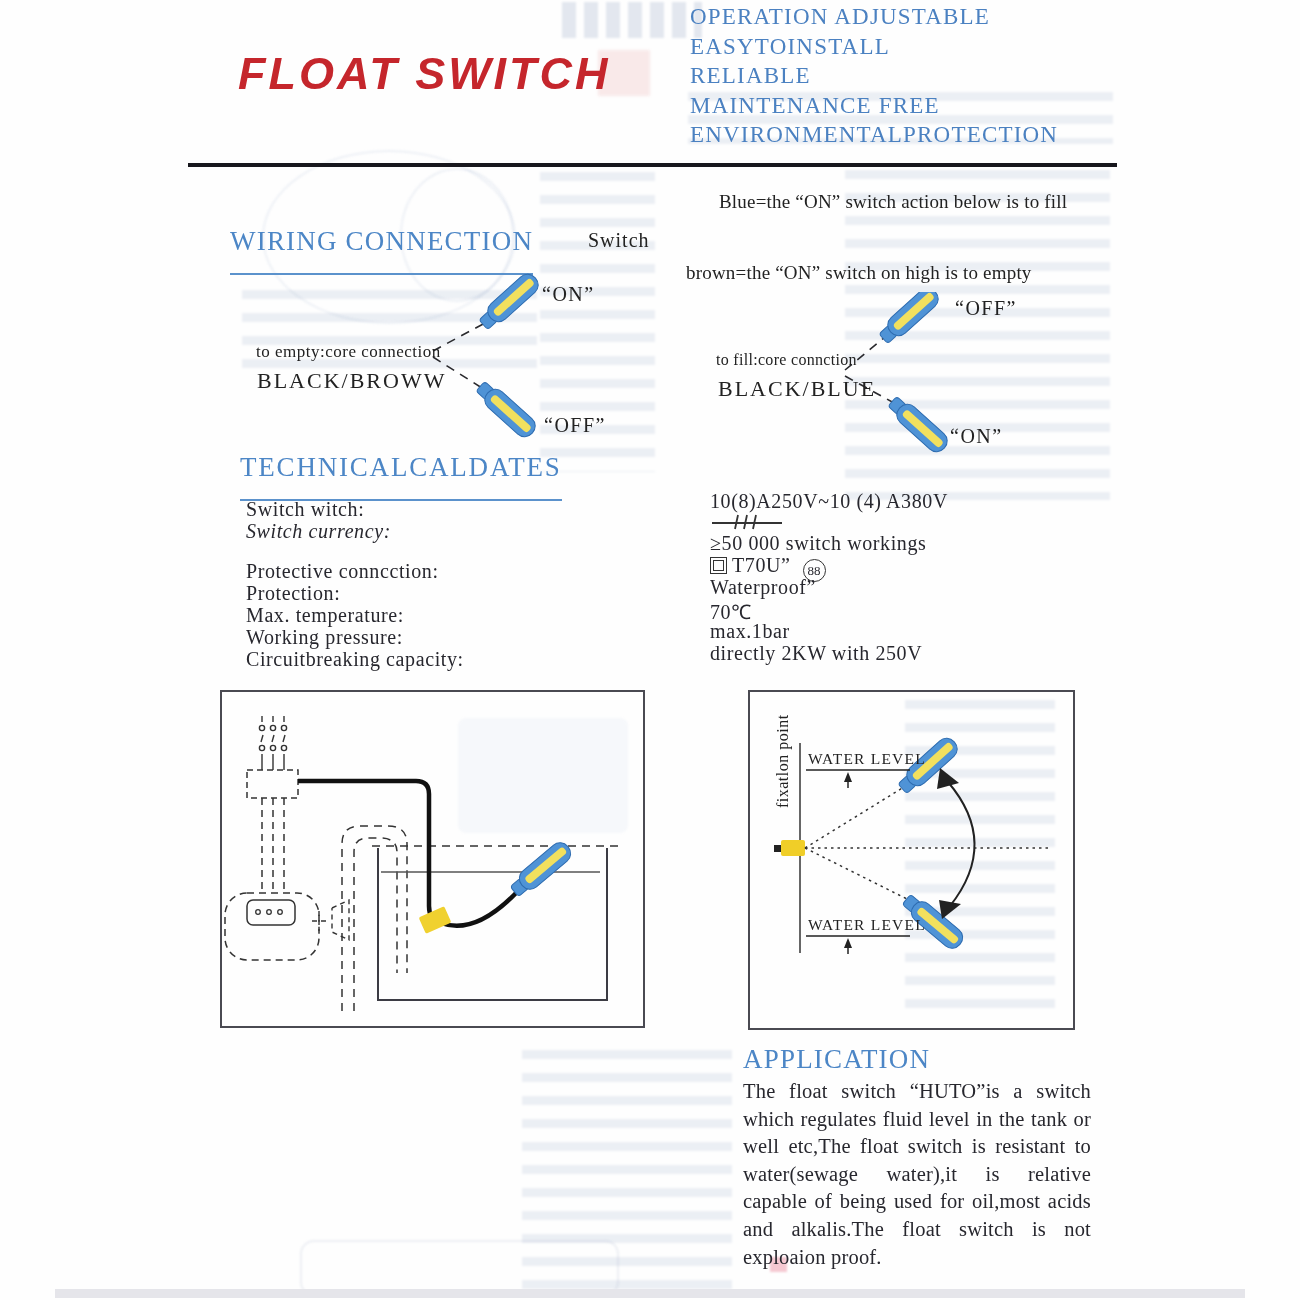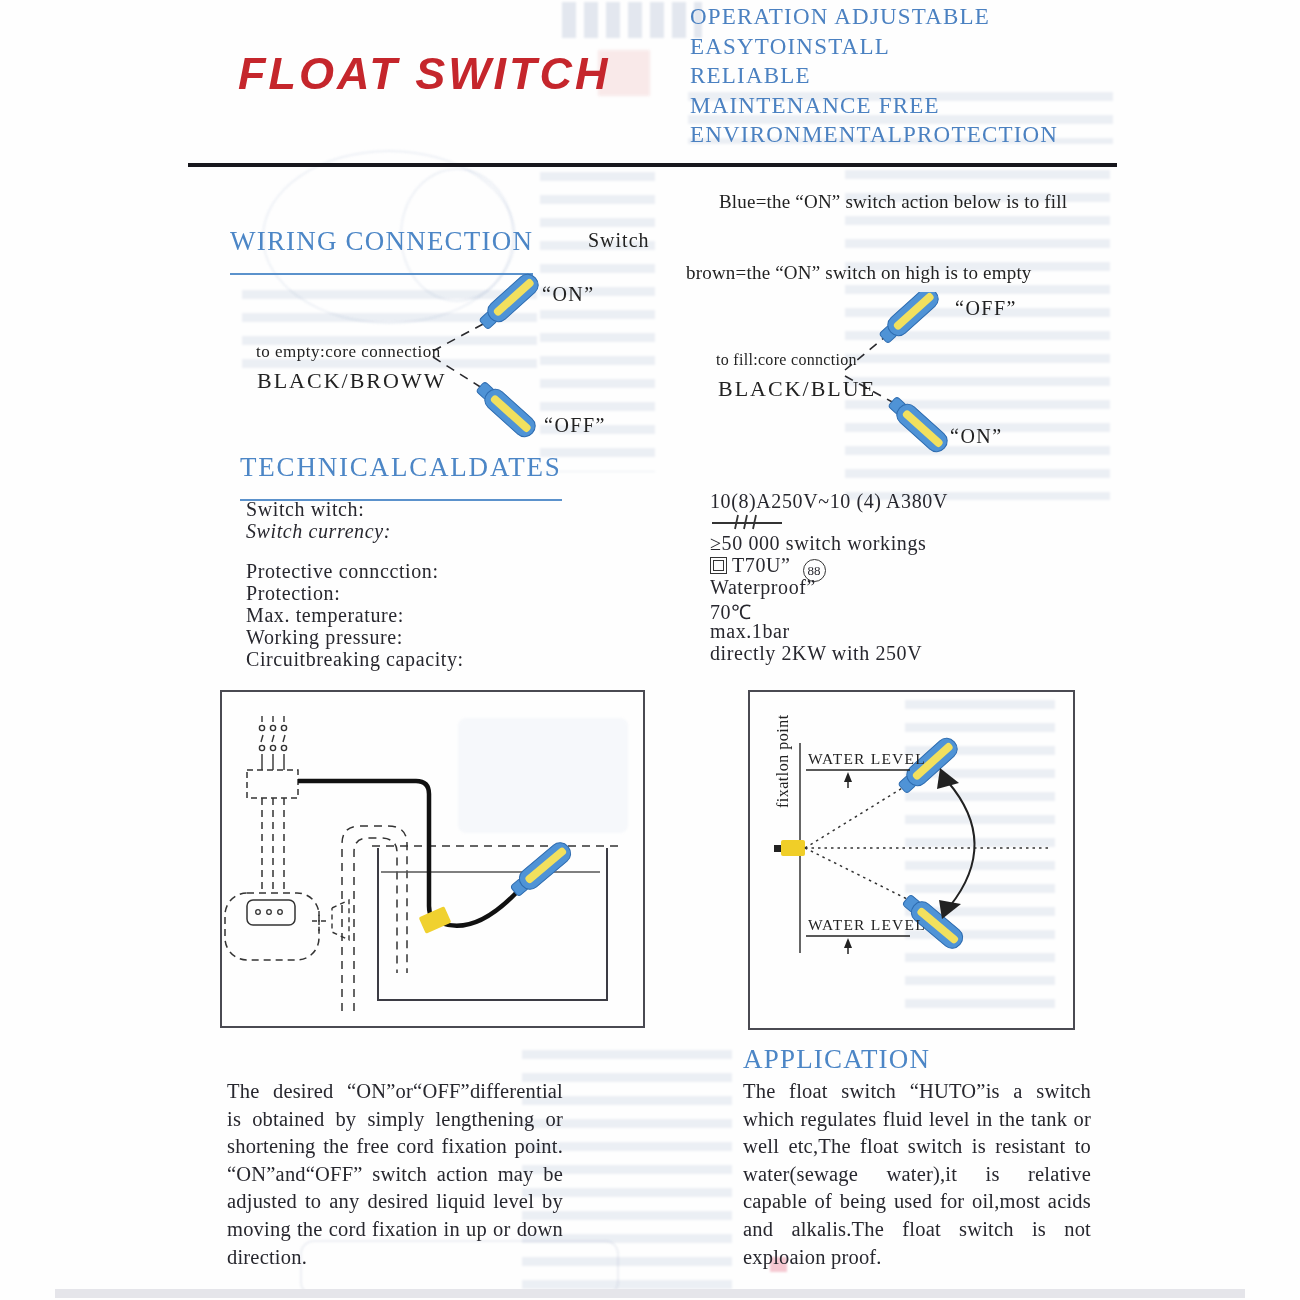--- a/index.html
+++ b/index.html
@@ -218,19 +218,18 @@
     <line x1="58" y1="80" x2="162" y2="80" stroke="#222" stroke-width="1.3"></line>
     <line x1="100" y1="98" x2="100" y2="86" stroke="#222" stroke-width="1.5"></line>
     <polygon points="100,82 96,92 104,92" fill="#222"></polygon>
 
     <text x="60" y="240" font-size="15.5" letter-spacing="1.2" fill="#222">WATER LEVEL</text>
     <line x1="58" y1="246" x2="162" y2="246" stroke="#222" stroke-width="1.3"></line>
     <line x1="100" y1="264" x2="100" y2="252" stroke="#222" stroke-width="1.5"></line>
     <polygon points="100,248 96,258 104,258" fill="#222"></polygon>
   </svg>
 
-  <div class="abs body-text" style="left:227px;top:1078px;width:336px;">The desired “ON”or“OFF”differential is obtained by simply lengthening or shortening the free cord fixation point. “ON”and“OFF” switch action may be adjusted to any desired liquid level by moving the cord fixation in up or down direction.</div>
 
   <div class="abs h-blue" style="left:743px;top:1044px;">APPLICATION</div>
   <div class="abs body-text" style="left:743px;top:1078px;width:348px;">The float switch “HUTO”is a switch which regulates fluid level in the tank or well etc,The float switch is resistant to water(sewage water),it is relative capable of being used for oil,most acids and alkalis.The float switch is not exploaion proof.</div>
 
   <div class="abs bottom-strip" style="left:55px;top:1289px;width:1190px;height:9px;"></div>
 </div>
 
 </body></html>

